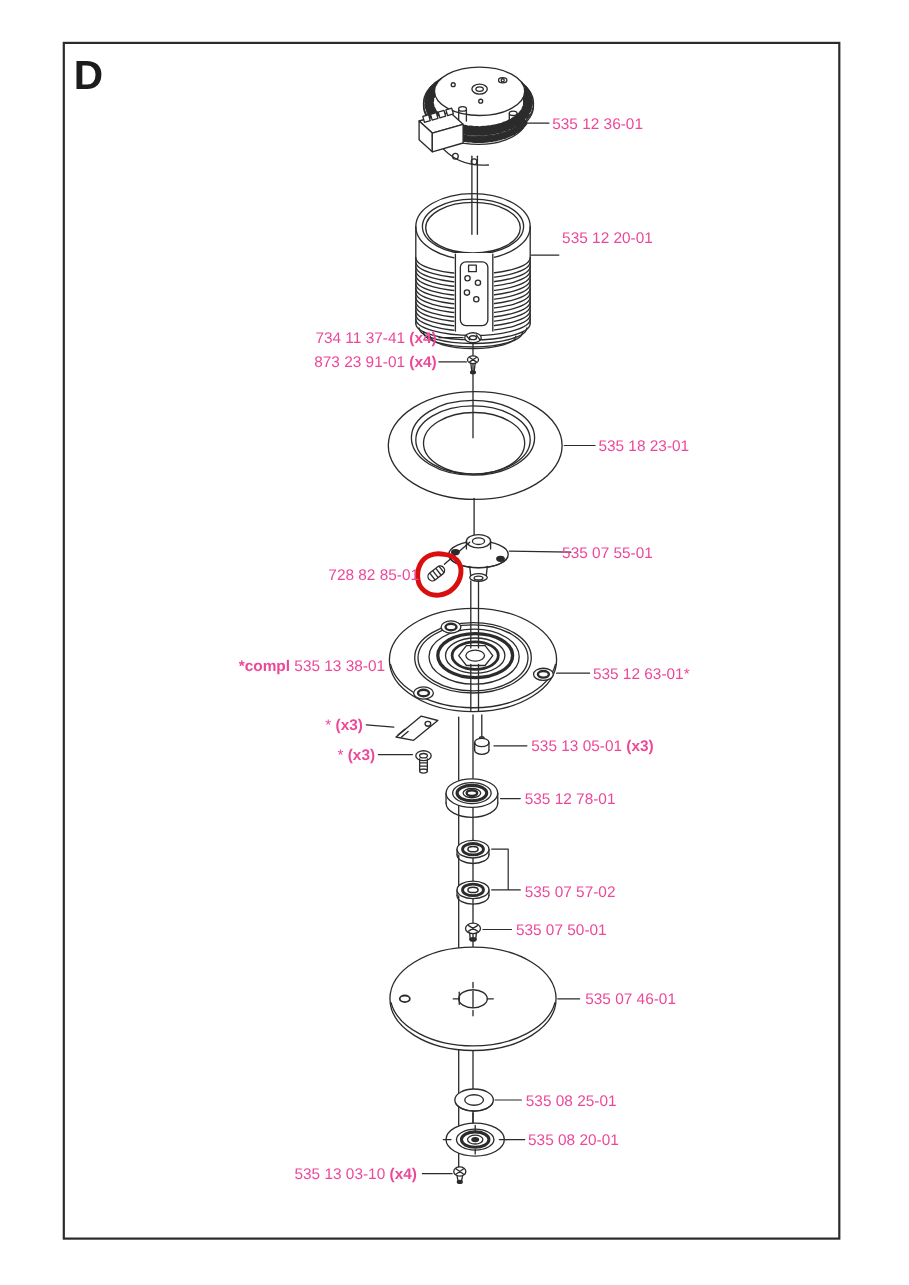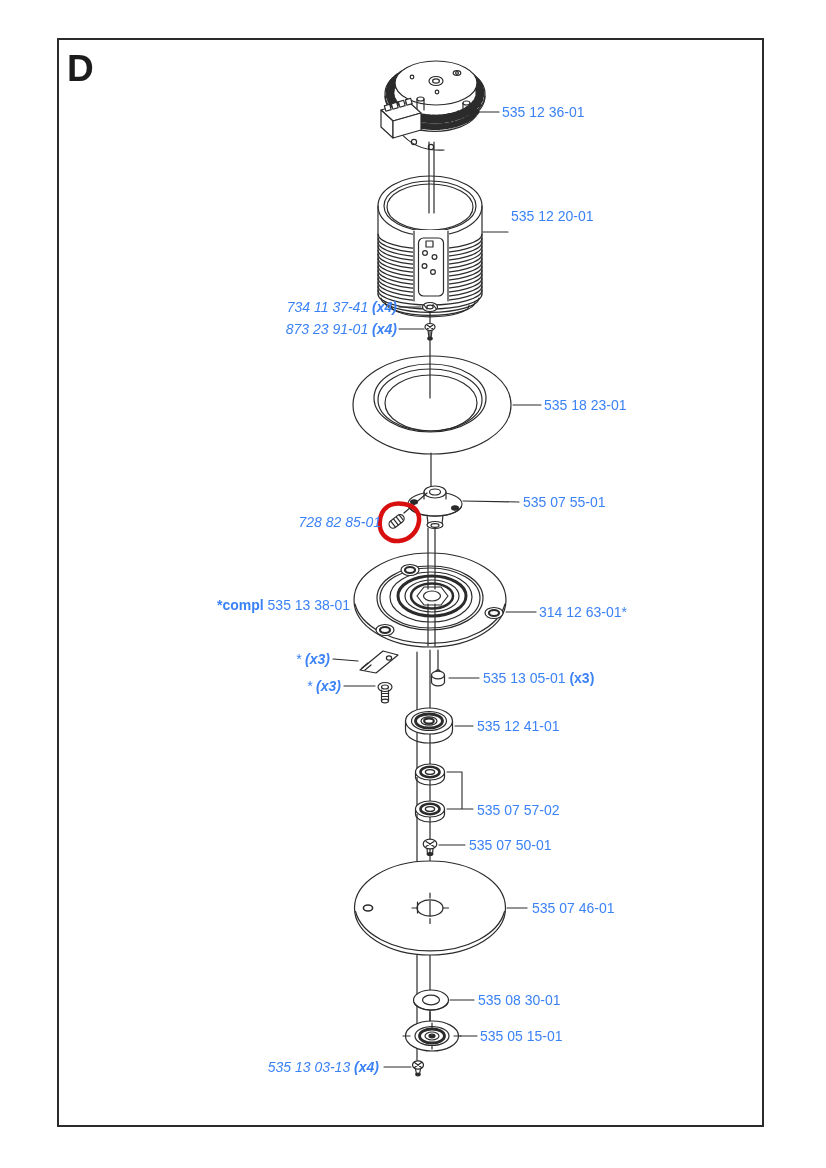--- a/index.html
+++ b/index.html
@@ -1,21 +1,21 @@
 <!DOCTYPE html>
 <html><head>
 <meta charset="utf-8">
 <style>
   html,body{margin:0;padding:0;background:#ffffff;}
   body{width:826px;height:1168px;position:relative;font-family:"Liberation Sans",sans-serif;overflow:hidden;}
   .frame{position:absolute;left:57px;top:38px;width:707px;height:1089px;border:2.5px solid #2b2b2b;background:#ffffff;box-sizing:border-box;}
   .panel-letter{position:absolute;left:67px;top:48px;font-size:37px;font-weight:bold;color:#1c1c1c;letter-spacing:1px;}
   svg.diagram{position:absolute;left:0;top:0;width:826px;height:1168px;}
-  .lbl{position:absolute;font-size:14px;color:#3b82f6;white-space:nowrap;transform:translateY(-50%);line-height:1;}
-  .lbl.r{text-align:left;font-style:italic;}
+  .lbl{position:absolute;font-size:14px;color:#ec4899;white-space:nowrap;transform:translateY(-50%);line-height:1;}
+  .lbl.r{text-align:left;}
   .lbl b{font-weight:bold;}
 </style>
 </head>
 <body>
 
 <div class="frame"></div>
 <div class="panel-letter">D</div>
 
 <svg class="diagram" viewBox="0 0 826 1168">
 <g stroke="#2b2b2b" stroke-width="1.2" fill="none" stroke-linecap="round" stroke-linejoin="round">
@@ -276,26 +276,26 @@
     <line x1="384" y1="1067" x2="411" y2="1067"></line>
   </g>
 </g>
 </svg>
 
 <div class="lbl" style="left:502px;top:112px"><span>535 12 36-01</span></div>
 <div class="lbl" style="left:511px;top:216px"><span>535 12 20-01</span></div>
 <div class="lbl r" style="right:429px;top:307px"><span>734 11 37-41</span> <b>(x4)</b></div>
 <div class="lbl r" style="right:429px;top:329px"><span>873 23 91-01</span> <b>(x4)</b></div>
 <div class="lbl" style="left:544px;top:405px"><span>535 18 23-01</span></div>
-<div class="lbl" style="left:523px;top:502px"><span>535 07 55-01</span></div>
+<div class="lbl" style="left:511px;top:502px"><span>535 07 55-01</span></div>
 <div class="lbl r" style="right:445px;top:522px"><span>728 82 85-01</span></div>
 <div class="lbl" style="left:217px;top:605px"><b>*compl</b> <span>535 13 38-01</span></div>
-<div class="lbl" style="left:539px;top:612px"><span>314 12 63-01*</span></div>
+<div class="lbl" style="left:539px;top:612px"><span>535 12 63-01*</span></div>
 <div class="lbl r" style="right:496px;top:659px"><span>*</span> <b>(x3)</b></div>
 <div class="lbl r" style="right:485px;top:686px"><span>*</span> <b>(x3)</b></div>
 <div class="lbl" style="left:483px;top:678px"><span>535 13 05-01</span> <b>(x3)</b></div>
-<div class="lbl" style="left:477px;top:726px"><span>535 12 41-01</span></div>
+<div class="lbl" style="left:477px;top:726px"><span>535 12 78-01</span></div>
 <div class="lbl" style="left:477px;top:810px"><span>535 07 57-02</span></div>
 <div class="lbl" style="left:469px;top:845px"><span>535 07 50-01</span></div>
 <div class="lbl" style="left:532px;top:908px"><span>535 07 46-01</span></div>
-<div class="lbl" style="left:478px;top:1000px"><span>535 08 30-01</span></div>
-<div class="lbl" style="left:480px;top:1036px"><span>535 05 15-01</span></div>
-<div class="lbl r" style="right:447px;top:1067px"><span>535 13 03-13</span> <b>(x4)</b></div>
+<div class="lbl" style="left:478px;top:1000px"><span>535 08 25-01</span></div>
+<div class="lbl" style="left:480px;top:1036px"><span>535 08 20-01</span></div>
+<div class="lbl r" style="right:447px;top:1067px"><span>535 13 03-10</span> <b>(x4)</b></div>
 
 </body></html>

